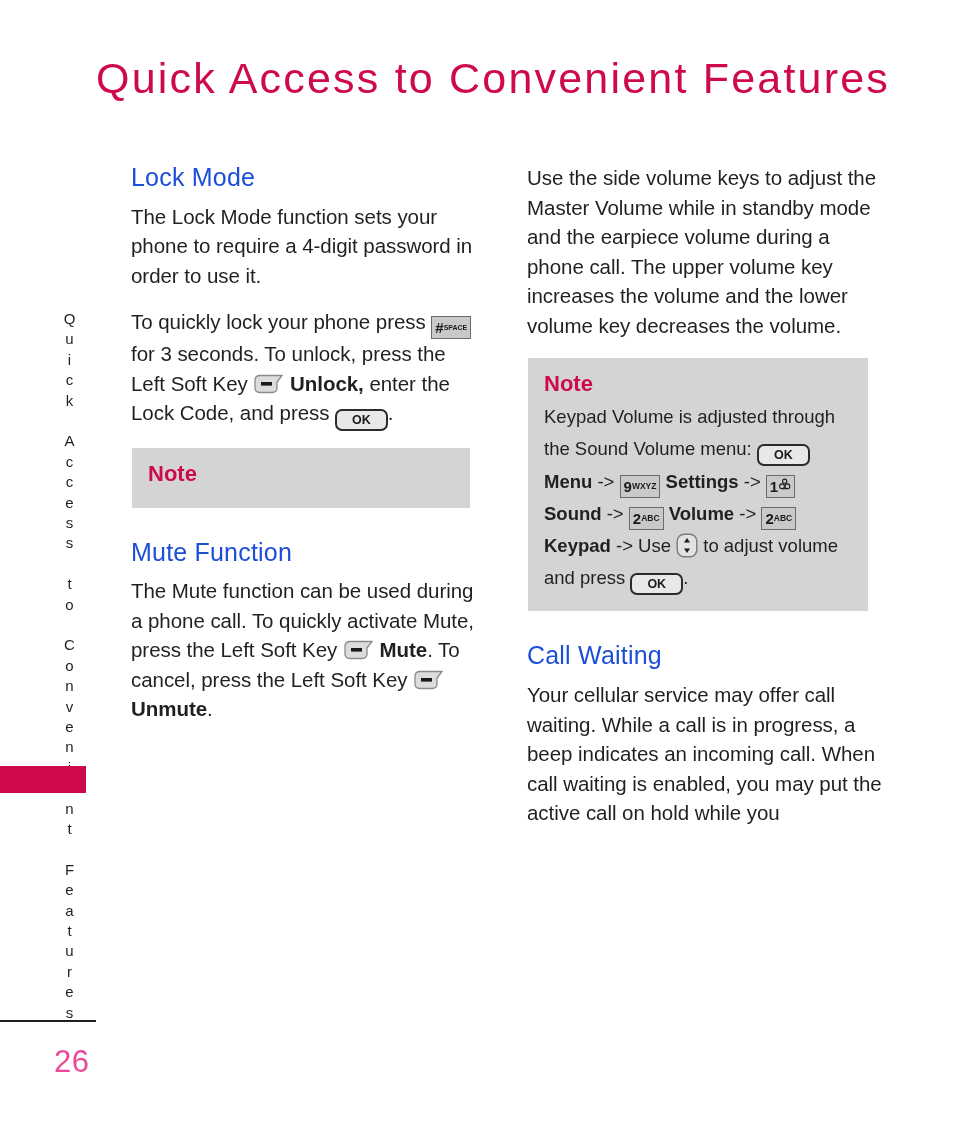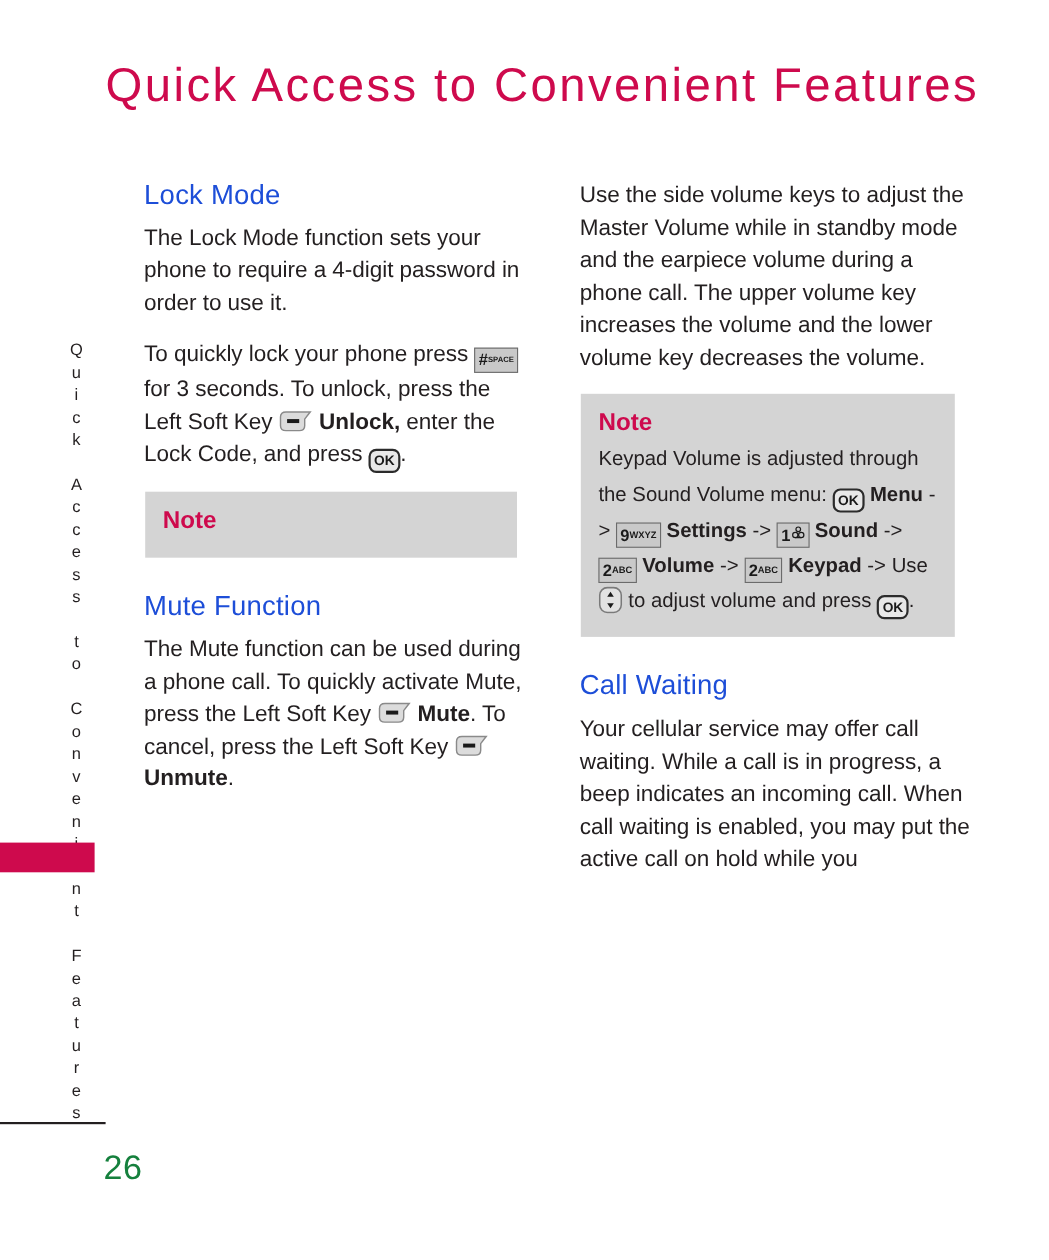--- a/index.html
+++ b/index.html
@@ -129,21 +129,21 @@
   .key-rect .k-sub  { font-size: 8.5px; vertical-align: 3px; letter-spacing: 0px; }
   .key-rect .k-sub-small { font-size: 7px; vertical-align: 3px; }
 
   
   .key-ok {
     background: #e8e8e8;
     border: 2px solid #2b2b2b;
     border-radius: 7px;
     height: 22px;
     min-width: 28px;
-    padding: 0 3px;
+    padding: 0 15px;
     line-height: 19px;
     font-size: 12.5px;
     font-weight: bold;
     color: #1a1a1a;
     text-align: center;
     white-space: nowrap;
   }
 
   
   .key-soft {
@@ -173,23 +173,22 @@
     top: 1020px;
     width: 96px;
     height: 2px;
     background: #231f20;
   }
   .page-number {
     position: absolute;
     left: 54px;
     top: 1044px;
     font-size: 31px;
-    color: #15803d;
+    color: #ec4899;
     letter-spacing: 0.5px;
-    margin-left: 40px;
   }
 </style>
 </head>
 <body>
 
 <div class="page-title">Quick Access to Convenient Features</div>
 
 <div class="side-tab-text">Quick Access to Convenient Features</div>
 <div class="side-tab-marker"></div>
 

